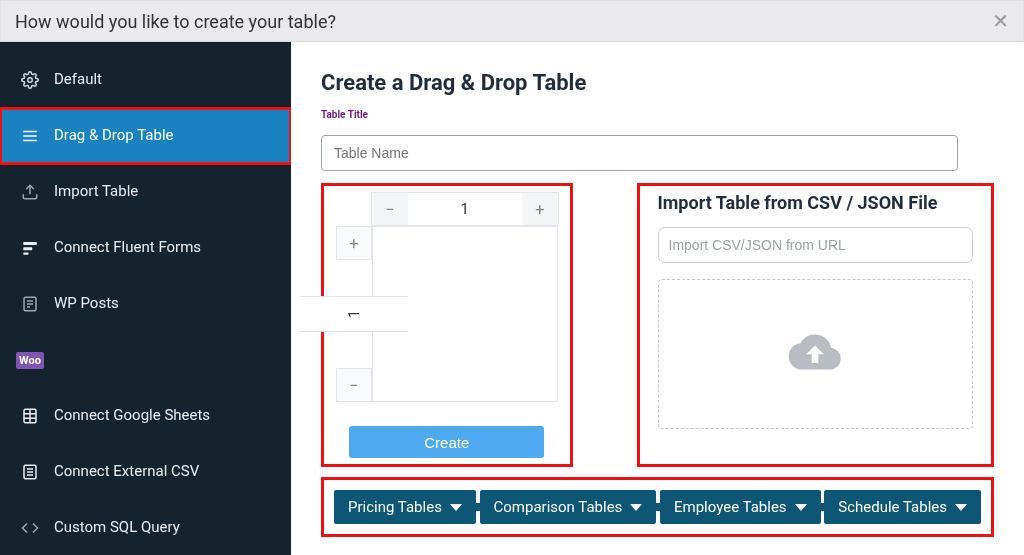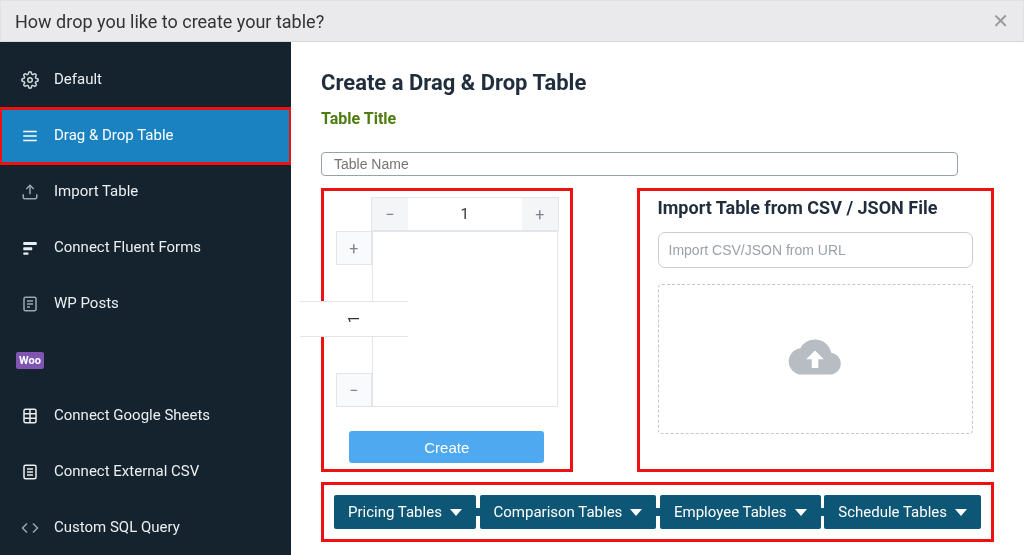--- a/index.html
+++ b/index.html
@@ -10,22 +10,22 @@
   .modal-body { display: flex; height: calc(555px - 42px); }
   .sidebar { width: 291px; background: #15232e; color: #cfd8dc; display: flex; flex-direction: column; padding-top: 10px; }
   .side-item { display: flex; align-items: flex-start; gap: 14px; padding: 18px 20px; font-size: 15px; cursor: pointer; color: #eceff1; }
   .side-item.active { background: #1a82c1; color: #fff; }
   .side-item .icon { width: 20px; height: 20px; display: inline-flex; align-items: center; justify-content: center; }
   .highlight-red { outline: 3px solid #e11; outline-offset: -2px; }
   .woo-badge { background: #7f54b3; color: #fff; font-size: 11px; font-weight: 700; padding: 2px 3px; border-radius: 2px; letter-spacing: 0; }
   .content { flex: 1; background: #fff; padding: 28px 30px 0 30px; overflow: hidden; }
   .content h1 { font-size: 22px; font-weight: 700; color: #1f2d3d; margin-bottom: 14px; }
   .content .desc { font-size: 14px; color: #333; margin-bottom: 18px; }
-  .field-label { font-size: 16px; font-weight: 700; color: #4d7c0f; margin-bottom: 24px; }
-  .text-input { width: 637px; height: 24px; border: 1px solid #9aa2a9; border-radius: 4px; padding: 0 12px; font-size: 14px; color: #333; }
+  .field-label { font-size: 10px; font-weight: 700; color: #701a75; margin-bottom: 15px; }
+  .text-input { width: 637px; height: 36px; border: 1px solid #9aa2a9; border-radius: 4px; padding: 0 12px; font-size: 14px; color: #333; }
   .panels { display: flex; gap: 64px; margin-top: 12px; }
   .panel-left { width: 255px; padding: 6px 1px; }
   .panel-right { width: 362px; padding: 6px 18px; }
   .grid-editor { display: flex; flex-direction: column; align-items: center; }
   .col-ctrl { display: flex; border: 1px solid #e2e6ea; }
   .col-ctrl .btn { width: 36px; height: 32px; display: flex; align-items: center; justify-content: center; background: #f3f5f7; color: #7a8590; font-size: 16px; cursor: pointer; }
   .col-ctrl .val { width: 114px; height: 32px; display: flex; align-items: center; justify-content: center; background: #fff; font-size: 15px; color: #333; }
   .row-body { display: flex; margin-top: 0; }
   .row-ctrl { width: 36px; display: flex; flex-direction: column; }
   .row-ctrl .btn { height: 34px; border: 1px solid #e2e6ea; display: flex; align-items: center; justify-content: center; background: #f9fafb; color: #7a8590; font-size: 16px; cursor: pointer; }
@@ -44,21 +44,21 @@
   .tmpl-btn .caret { width: 0; height: 0; border-left: 6px solid transparent; border-right: 6px solid transparent; border-top: 7px solid #fff; }
   .linker { width: 18px; height: 2px; background: #0d5675; position: relative; }
   .linker::before, .linker::after { content:""; position:absolute; top:-3px; width:8px; height:8px; background:#0d5675; border-radius:1px; }
   .linker::before { left:-4px; } .linker::after { right:-4px; }
   .highlight-box { border: 3px solid #e11; }
 </style>
 </head>
 <body>
 
 <div class="modal-header">
-  <h2>How drop you like to create your table?</h2>
+  <h2>How would you like to create your table?</h2>
   <span class="modal-close">✕</span>
 </div>
 
 <div class="modal-body">
 
   <div class="sidebar">
 
     <div class="side-item">
       <span class="icon">
         <svg width="18" height="18" viewBox="0 0 24 24" fill="none" stroke="#cfd8dc" stroke-width="2">

